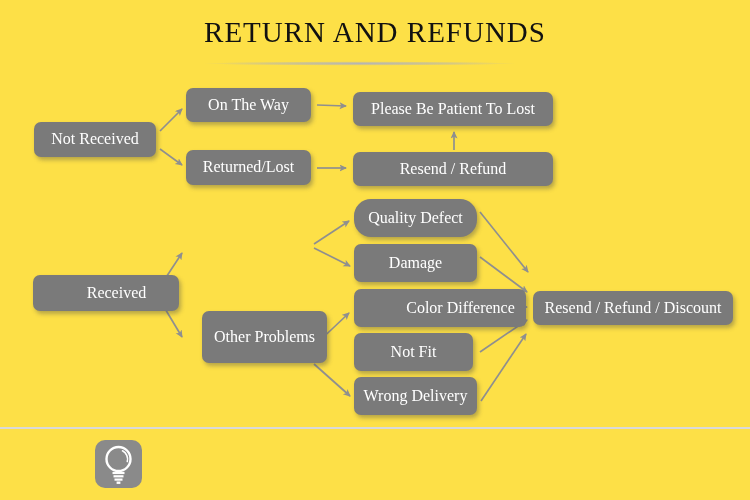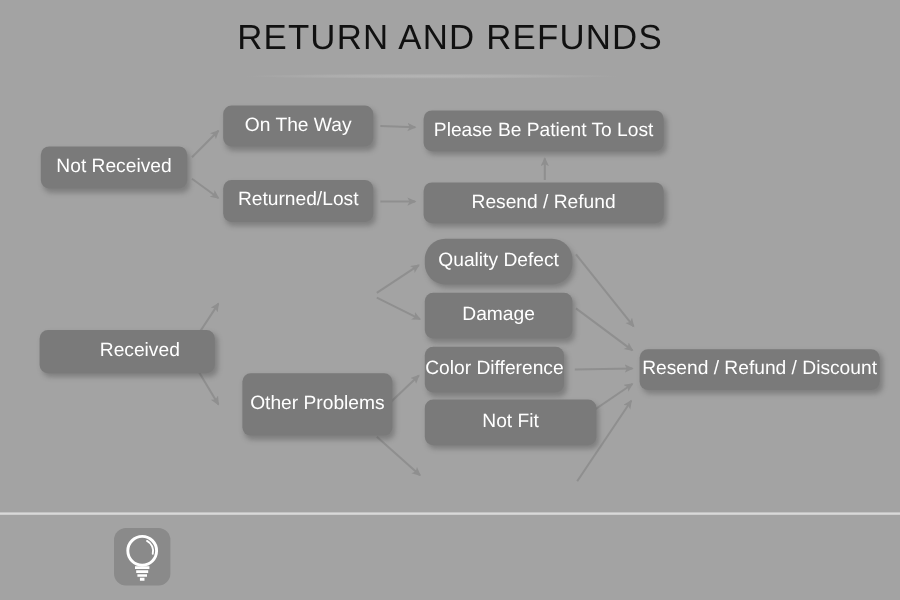--- a/index.html
+++ b/index.html
@@ -1,21 +1,21 @@
 <!DOCTYPE html>
 <html><head>
 <meta charset="utf-8">
 <style>
   html,body{margin:0;padding:0;background:#ffffff;}
   .stage{
     position:relative;
     width:750px;height:500px;
-    background:#a3a3a3;
+    background:#fde047;
     overflow:hidden;
-    font-family:Liberation Sans, sans-serif;
+    font-family:Liberation Serif, serif;
   }
   .page-title{
     position:absolute;
     left:0;top:16px;width:750px;
     margin:0;
     text-align:center;
     font-size:29px;
     font-weight:400;
     letter-spacing:1px;
     color:#111111;
@@ -49,22 +49,22 @@
   #n-not-received{left:34px;top:122px;width:122px;height:35px;}
   #n-on-the-way{left:186px;top:88px;width:125px;height:34px;}
   #n-returned-lost{left:186px;top:150px;width:125px;height:35px;}
   #n-please-wait{left:353px;top:92px;width:200px;height:34px;}
   #n-resend-refund{left:353px;top:152px;width:200px;height:34px;}
   #n-received{left:33px;top:275px;width:125px;height:36px;padding-left:21px;}
   #n-quality-problems{left:186px;top:204px;width:125px;height:70px;}
   #n-other-problems{left:202px;top:311px;width:125px;height:52px;}
   #n-quality-defect{left:354px;top:199px;width:123px;height:38px;border-radius:17px;}
   #n-damage{left:354px;top:244px;width:123px;height:38px;}
-  #n-color-difference{left:354px;top:289px;width:116px;height:38px;}
-  #n-not-fit{left:354px;top:333px;width:143px;height:38px;}
+  #n-color-difference{left:354px;top:289px;width:131px;height:38px;padding-left:41px;}
+  #n-not-fit{left:354px;top:333px;width:119px;height:38px;}
   #n-wrong-delivery{left:354px;top:377px;width:123px;height:38px;}
   #n-resend-refund-discount{left:533px;top:291px;width:200px;height:34px;}
 
   .footer-divider{
     position:absolute;
     left:0;top:427px;width:750px;height:2px;
     background:#d9d9d9;
   }
   .footer-icon{
     position:absolute;
@@ -117,20 +117,21 @@
   <div class="node" id="n-on-the-way">On The Way</div>
   <div class="node" id="n-returned-lost">Returned/Lost</div>
   <div class="node" id="n-please-wait">Please Be Patient To Lost</div>
   <div class="node" id="n-resend-refund">Resend / Refund</div>
   <div class="node" id="n-received">Received</div>
   <div class="node" id="n-other-problems">Other Problems</div>
   <div class="node" id="n-quality-defect">Quality Defect</div>
   <div class="node" id="n-damage">Damage</div>
   <div class="node" id="n-color-difference">Color Difference</div>
   <div class="node" id="n-not-fit">Not Fit</div>
+  <div class="node" id="n-wrong-delivery">Wrong Delivery</div>
   <div class="node" id="n-resend-refund-discount">Resend / Refund / Discount</div>
 
   <div class="footer-divider"></div>
 
   <div class="footer-icon">
     <svg width="47" height="48" viewBox="0 0 47 48">
       <circle cx="23.5" cy="19" r="12" fill="none" stroke="#ffffff" stroke-width="2.4"></circle>
       <path d="M27.5 10.8 A9.3 9.3 0 0 1 32.3 21.5" fill="none" stroke="#ffffff" stroke-width="1.6" stroke-linecap="round"></path>
       <line x1="17.5" y1="33" x2="29.5" y2="33" stroke="#ffffff" stroke-width="2.2"></line>
       <line x1="18.5" y1="36.3" x2="28.5" y2="36.3" stroke="#ffffff" stroke-width="2.2"></line>

